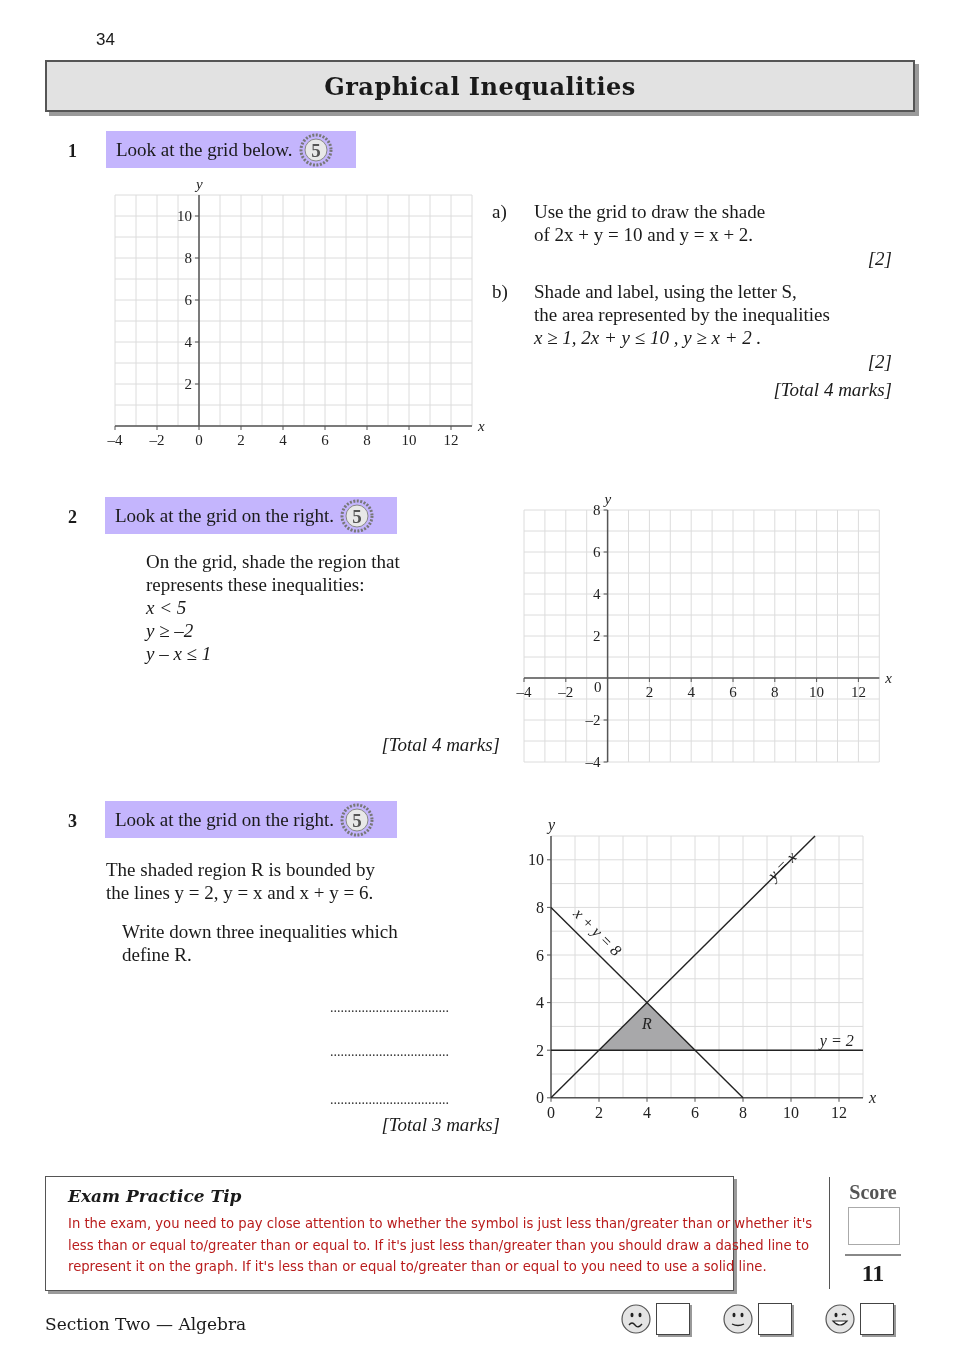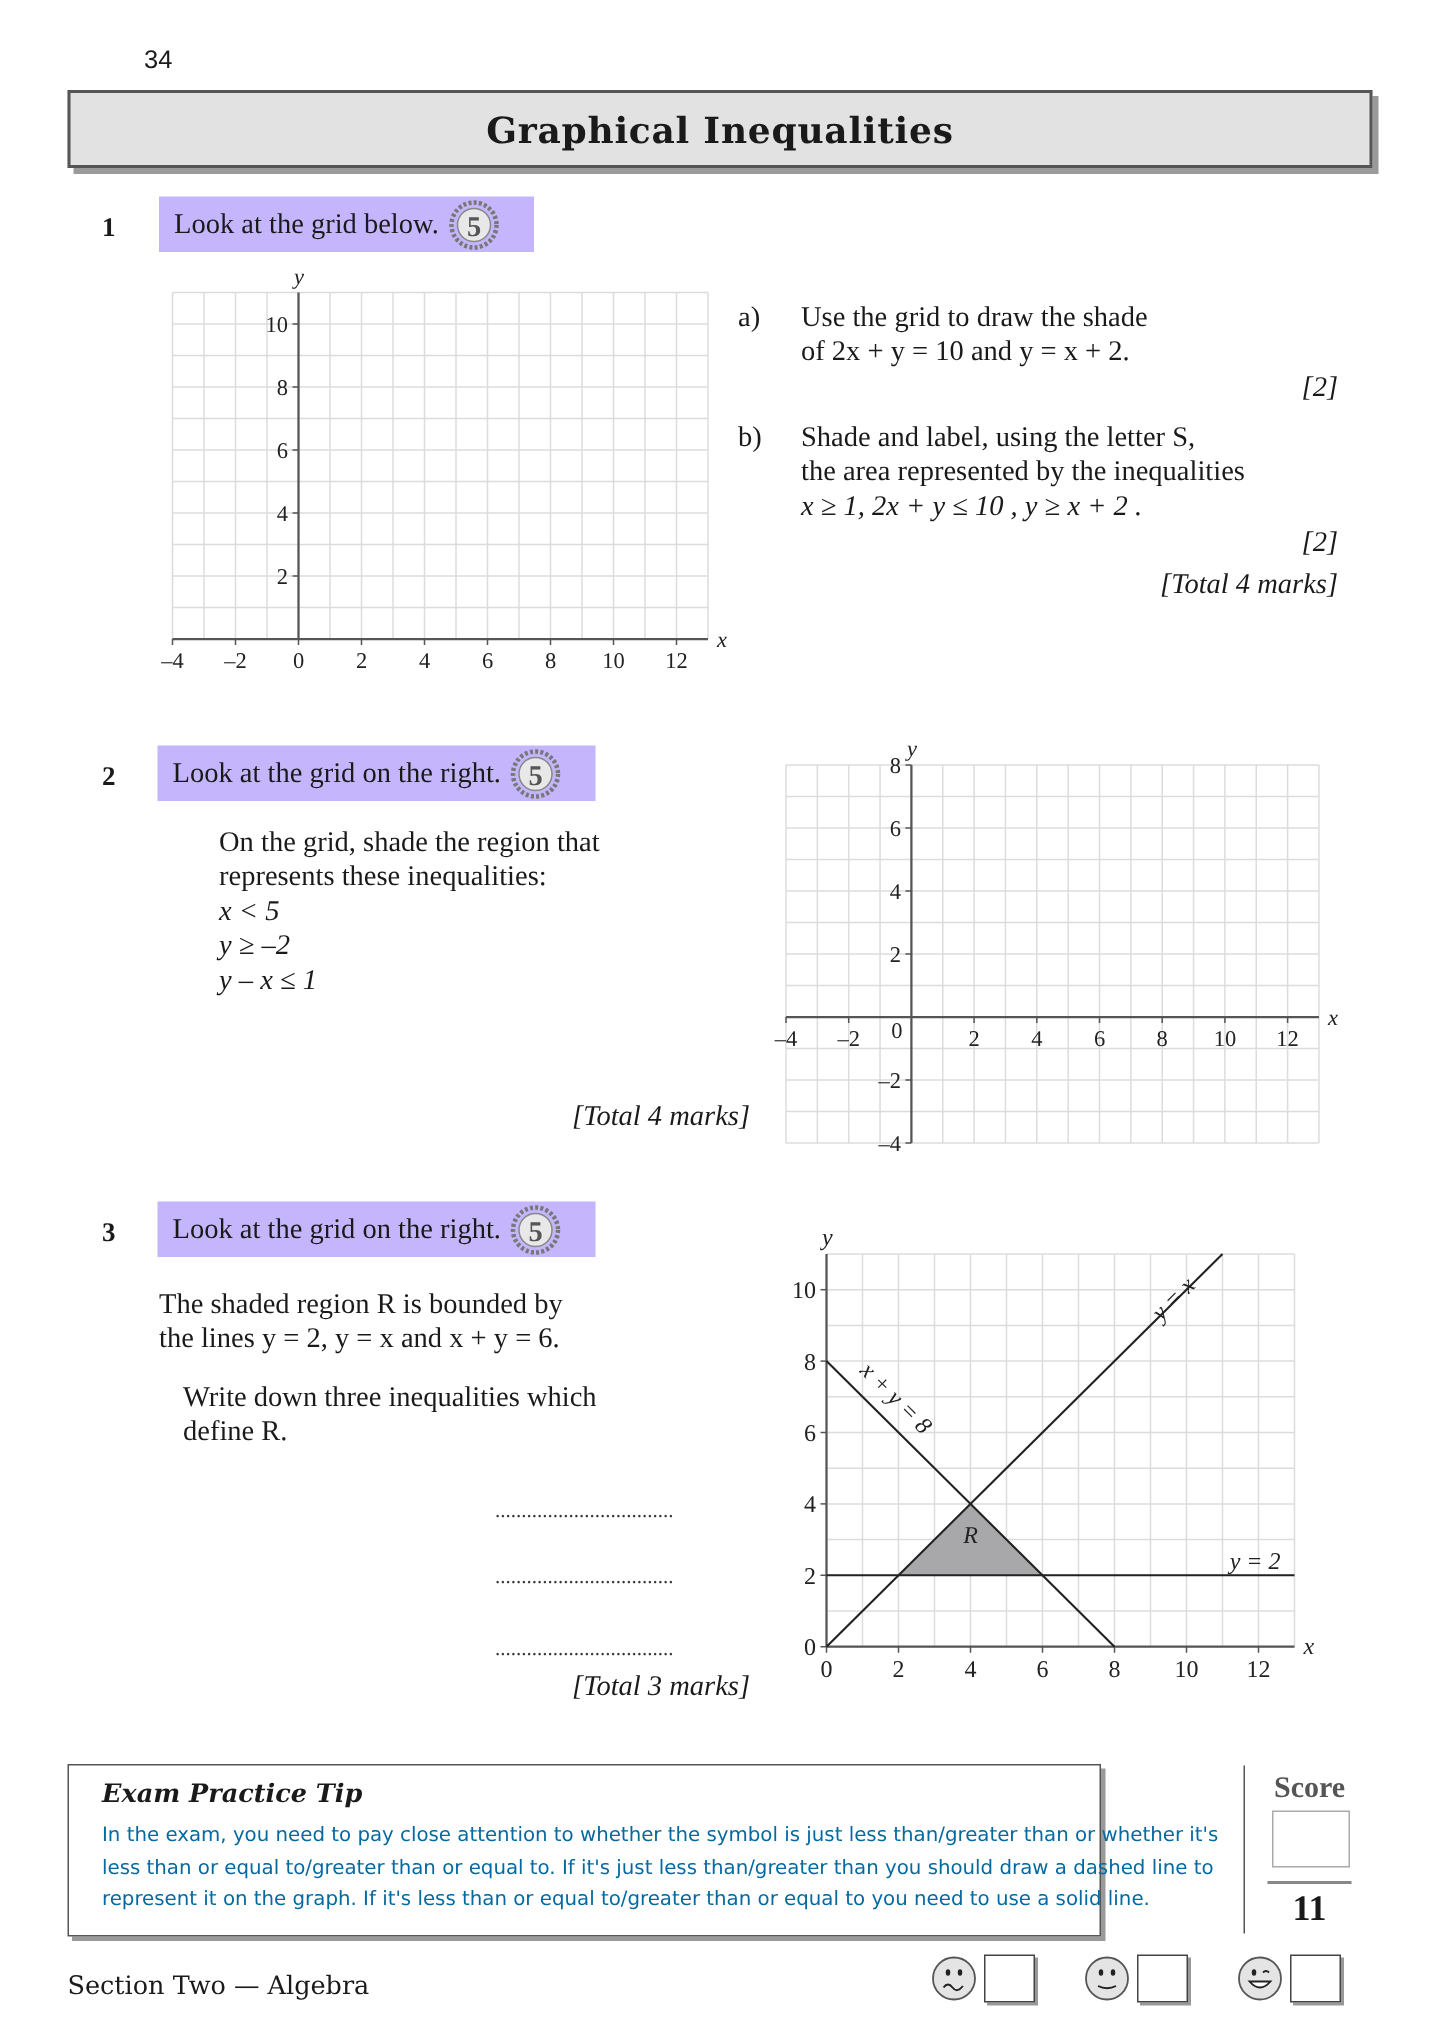--- a/index.html
+++ b/index.html
@@ -11,21 +11,21 @@
   .qnum { font-weight:bold; font-size:18px; }
   .qhead { background:#c4b5fd; height:37px; display:flex; align-items:center; padding-left:10px; font-size:19px; box-sizing:border-box; }
   .badge { width:34px; height:34px; margin-left:6px; position:relative; }
   .badge svg { width:34px; height:34px; }
   .txt { font-size:19px; line-height:23px; }
   .mark { font-size:19px; font-style:italic; text-align:right; }
   .dots { font-size:14px; letter-spacing:0px; color:#333; }
   svg text { font-family:"Liberation Serif", serif; }
   .tip-box { left:45px; top:1176px; width:689px; height:115px; border:1.5px solid #555; box-shadow:3px 3px 0 #9a9a9a; box-sizing:border-box; background:#fff; }
   .tip-title { left:22px; top:9px; font-family:"DejaVu Serif", serif; font-style:italic; font-weight:bold; font-size:17px; }
-  .tip-body { left:22px; top:36px; width:760px; font-family:"DejaVu Sans", sans-serif; font-size:13.2px; line-height:21.5px; color:#0369a1; }
+  .tip-body { left:22px; top:36px; width:760px; font-family:"DejaVu Sans", sans-serif; font-size:13.2px; line-height:21.5px; color:#b91c1c; }
   .score-col { left:783px; top:0; width:86px; height:112px; border-left:1.5px solid #555; }
   .score-label { left:0; top:4px; width:86px; text-align:center; font-size:20px; font-weight:bold; color:#555; }
   .score-input { left:18px; top:30px; width:52px; height:38px; border:1px solid #aaa; background:#fff; box-sizing:border-box; }
   .score-line { left:15px; top:77px; width:56px; height:2px; background:#888; }
   .score-total { left:0; top:83px; width:86px; text-align:center; font-size:24px; font-weight:bold; }
   .footer-section { left:45px; top:1314px; font-family:"DejaVu Serif", serif; font-size:17px; }
   .rate { display:flex; align-items:center; }
   .rate-box { width:32px; height:30px; border:1.5px solid #444; box-shadow:2px 2px 0 #999; margin-left:4px; background:#fff; }
 </style>
 </head>

